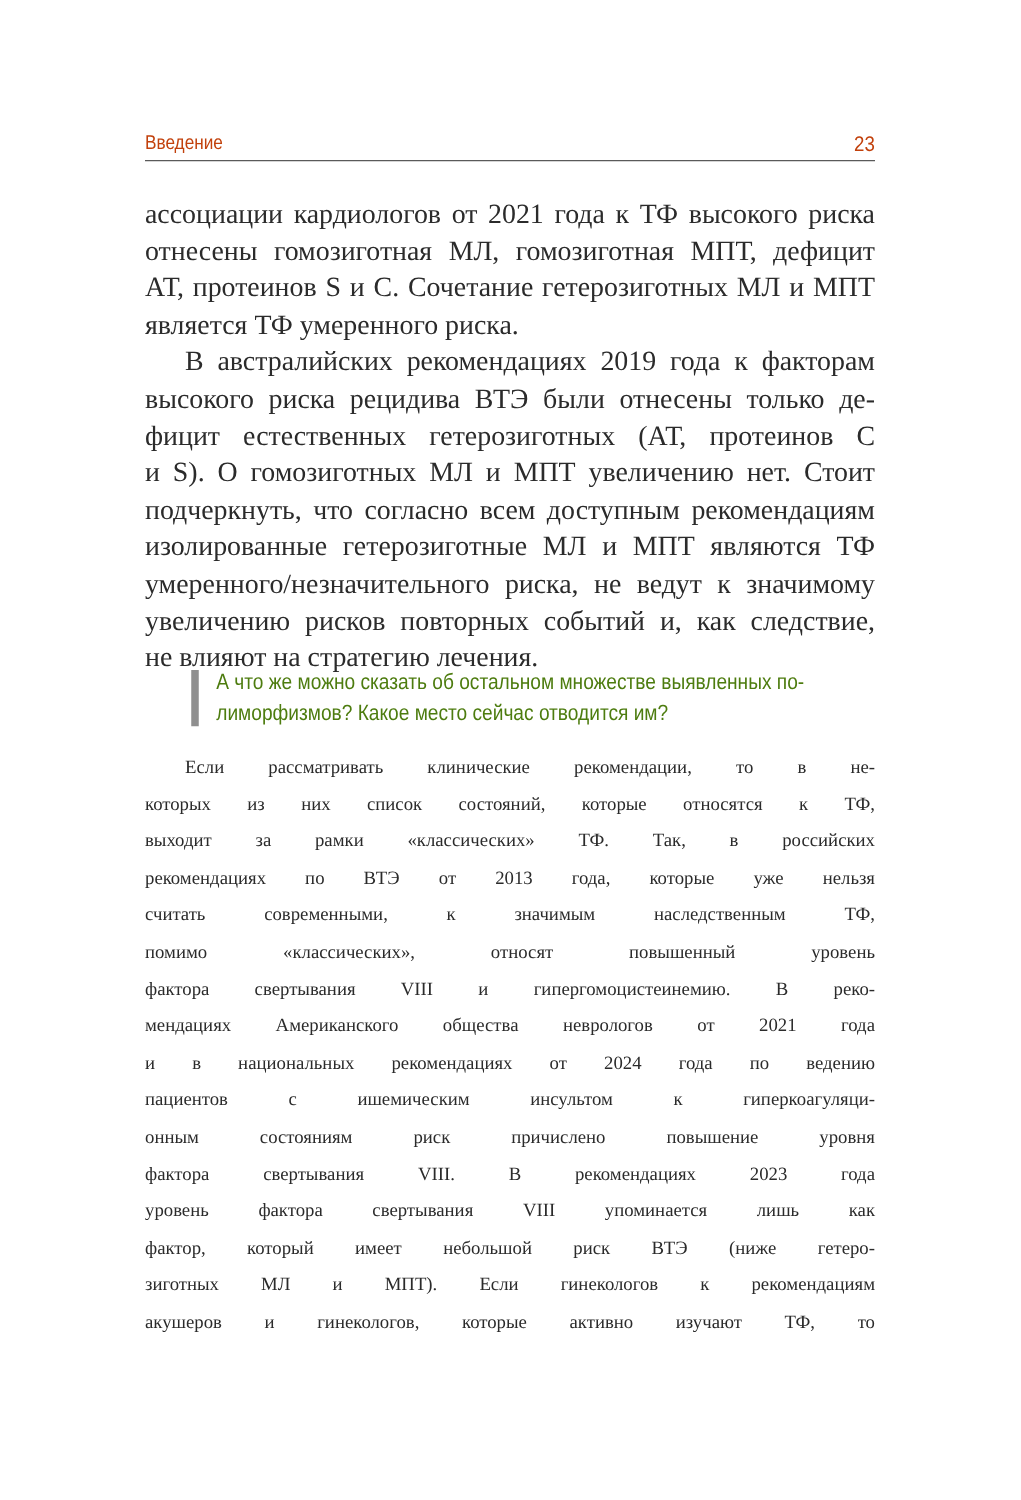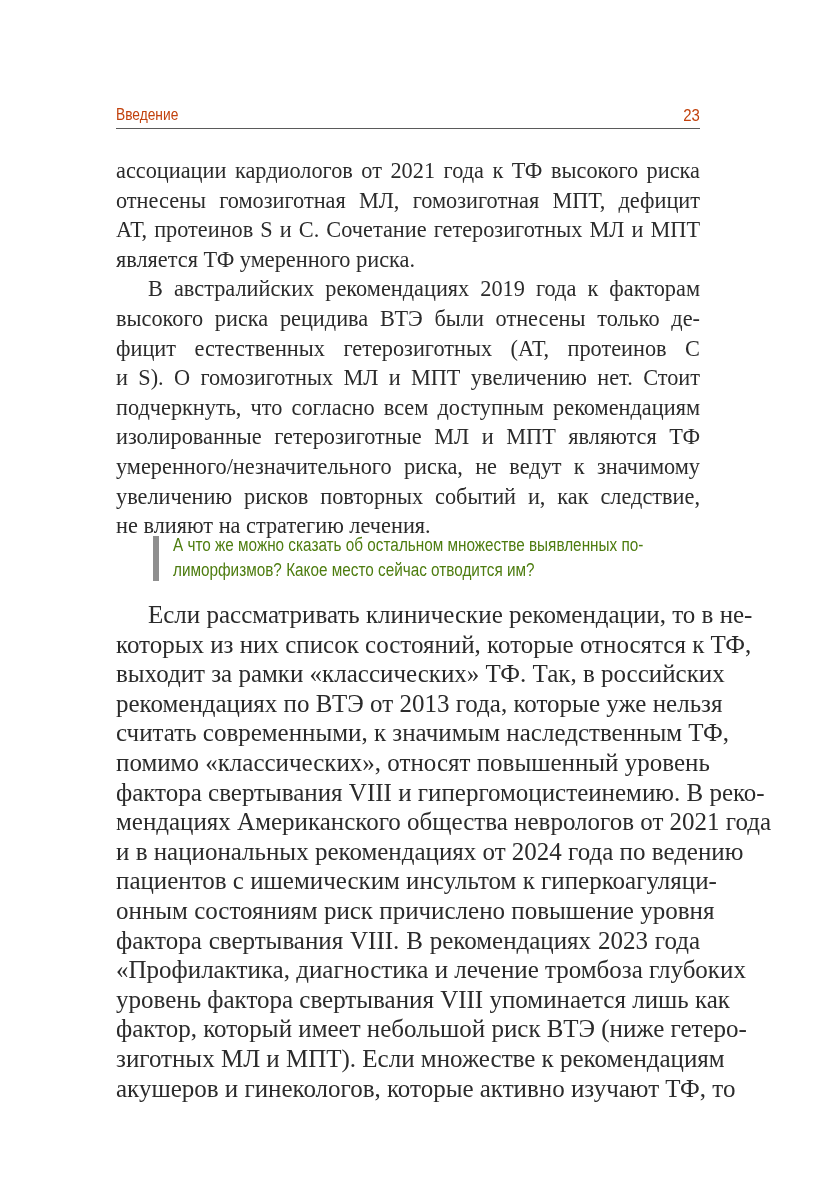--- a/index.html
+++ b/index.html
@@ -90,21 +90,21 @@
       white-space: nowrap;
       transform: scaleX(0.87);
       transform-origin: left;
     }
     .body2 {
       position: absolute;
       left: 116px;
       top: 600px;
       width: 584px;
       font-family: "Liberation Serif", serif;
-      font-size: 25px;
+      font-size: 15px;
       line-height: 29.6px;
       color: #2b2b2b;
     }
   </style>
 </head>
 <body>
 
 <div class="header">
   <span class="title">Введение</span>
   <span class="page-num">23</span>
@@ -145,19 +145,18 @@
     <span class="line">выходит за рамки «классических» ТФ. Так, в российских</span>
     <span class="line">рекомендациях по ВТЭ от 2013 года, которые уже нельзя</span>
     <span class="line">считать современными, к значимым наследственным ТФ,</span>
     <span class="line">помимо «классических», относят повышенный уровень</span>
     <span class="line">фактора свертывания VIII и гипергомоцистеинемию. В реко-</span>
     <span class="line">мендациях Американского общества неврологов от 2021 года</span>
     <span class="line">и в национальных рекомендациях от 2024 года по ведению</span>
     <span class="line">пациентов с ишемическим инсультом к гиперкоагуляци-</span>
     <span class="line">онным состояниям риск причислено повышение уровня</span>
     <span class="line">фактора свертывания VIII. В рекомендациях 2023 года</span>
-    <span class="line">«Профилактика, диагностика и лечение тромбоза глубоких</span>
     <span class="line">уровень фактора свертывания VIII упоминается лишь как</span>
     <span class="line">фактор, который имеет небольшой риск ВТЭ (ниже гетеро-</span>
-    <span class="line">зиготных МЛ и МПТ). Если множестве к рекомендациям</span>
+    <span class="line">зиготных МЛ и МПТ). Если гинекологов к рекомендациям</span>
     <span class="line">акушеров и гинекологов, которые активно изучают ТФ, то</span>
   </div>
 </div>
 
 </body></html>

